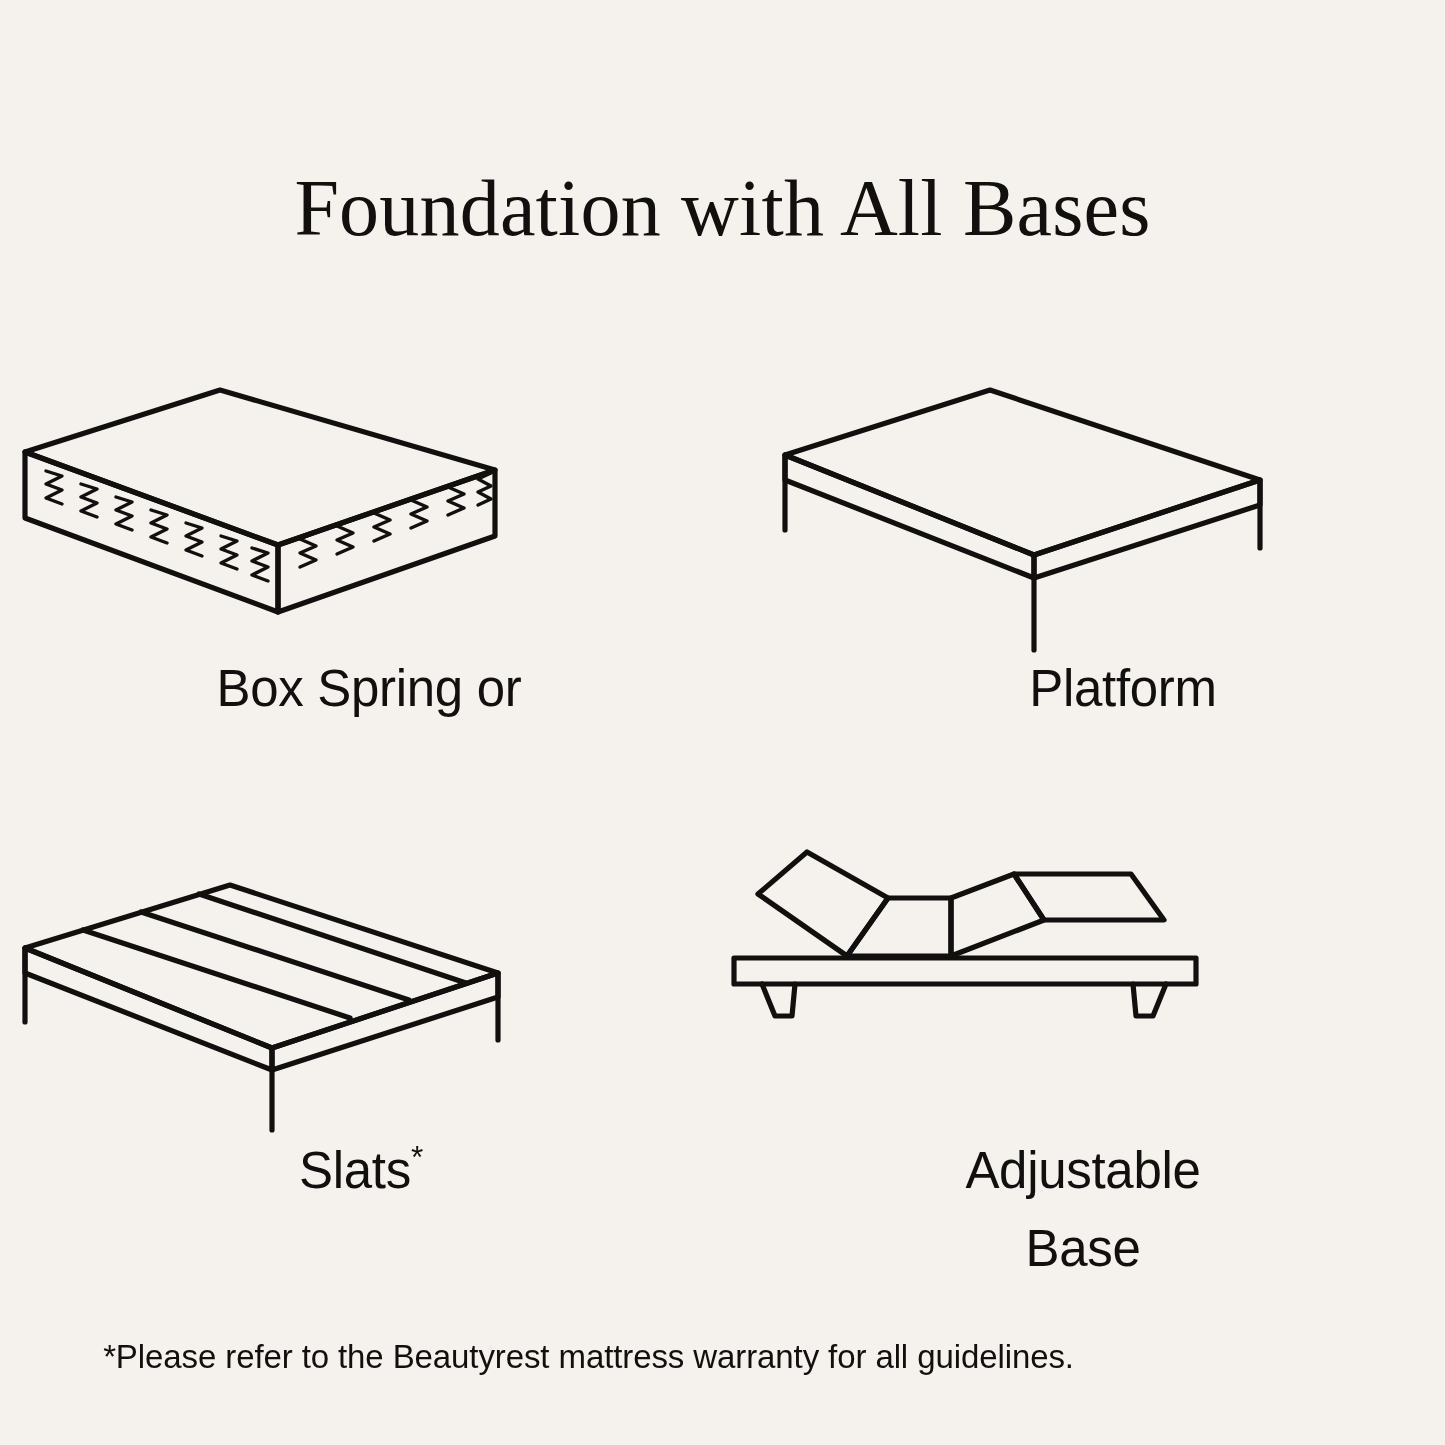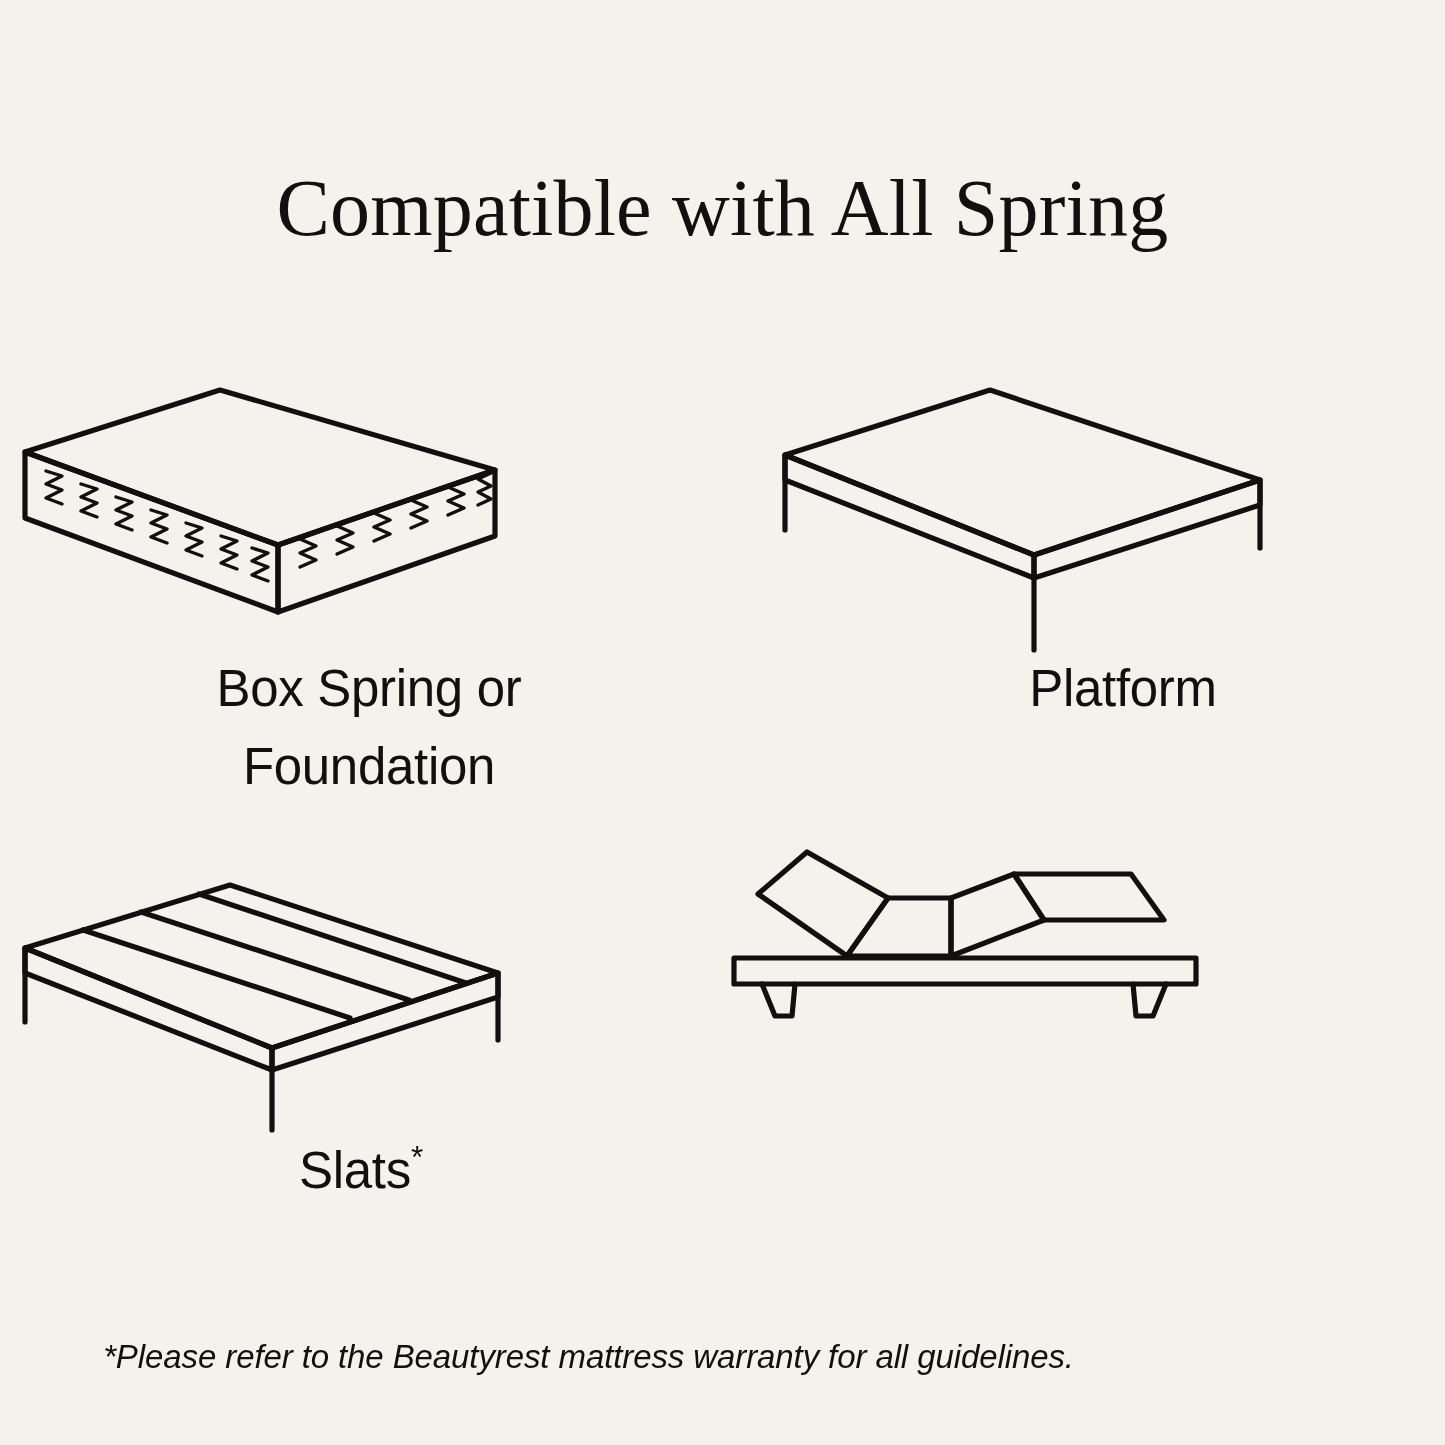--- a/index.html
+++ b/index.html
@@ -113,29 +113,28 @@
     left: 0;
     top: 1336px;
     width: 1177px;
     text-align: center;
     font-family: "Liberation Sans", sans-serif;
     font-size: 33px;
     line-height: 1.3;
     font-weight: 400;
     color: #12100e;
     letter-spacing: -0.1px;
-    font-style: italic;
   }
 </style>
 </head>
 <body style="background: rgb(245, 241, 236);">
 
 <div class="page">
 
-  <h1 class="title">Compatible with All Spring</h1>
+  <h1 class="title">Foundation with All Bases</h1>
 
   <div class="grid">
 
     <div class="cell cell-tl">
       <div class="art">
         <svg viewBox="0 0 722 300" xmlns="http://www.w3.org/2000/svg">
 
           <path class="stroke" d="M 25 102 L 220 40 L 495 120 L 278 195 Z"></path>
 
           <path class="stroke" d="M 25 102 L 25 168 L 278 262 L 278 195 Z"></path>
@@ -157,21 +156,20 @@
             <path d="M 337 204 L 353 197 L 337 190 L 353 183 L 337 176 L 353 169"></path>
             <path d="M 374 191 L 390 184 L 374 177 L 390 170 L 374 163 L 390 156"></path>
             <path d="M 411 178 L 427 171 L 411 164 L 427 157 L 411 150 L 427 143"></path>
             <path d="M 448 165 L 464 158 L 448 151 L 464 144 L 448 137 L 464 130"></path>
             <path d="M 478 155 L 491 149 L 478 142 L 491 136 L 478 129 L 491 123"></path>
           </g>
         </svg>
       </div>
       <div class="caption">
         <div>Box Spring or</div>
-        <div>Foundation</div>
       </div>
     </div>
 
     <div class="cell cell-tr">
       <div class="art">
         <svg viewBox="0 0 722 300" xmlns="http://www.w3.org/2000/svg">
 
           <path class="stroke" d="M 23 105 L 228 40 L 498 130 L 272 205 Z"></path>
 
           <path class="stroke" d="M 23 105 L 23 130 L 272 228 L 272 205 Z"></path>
@@ -223,19 +221,23 @@
           <path class="stroke" d="M 229 68 L 292 44 L 322 90 L 229 126 Z"></path>
 
           <path class="stroke" d="M 292 44 L 409 44 L 442 90 L 322 90 Z"></path>
 
           <path class="stroke" d="M 12 128 L 474 128 L 474 154 L 12 154 Z"></path>
 
           <path class="stroke" d="M 40 154 L 53 186 L 70 186 L 73 154"></path>
           <path class="stroke" d="M 411 154 L 414 186 L 431 186 L 444 154"></path>
         </svg>
       </div>
+      <div class="caption">
+        <div>Adjustable</div>
+        <div>Base</div>
+      </div>
     </div>
 
   </div>
 
   <div class="footnote">*Please refer to the Beautyrest mattress warranty for all guidelines.</div>
 
 </div>
 
 </body></html>

